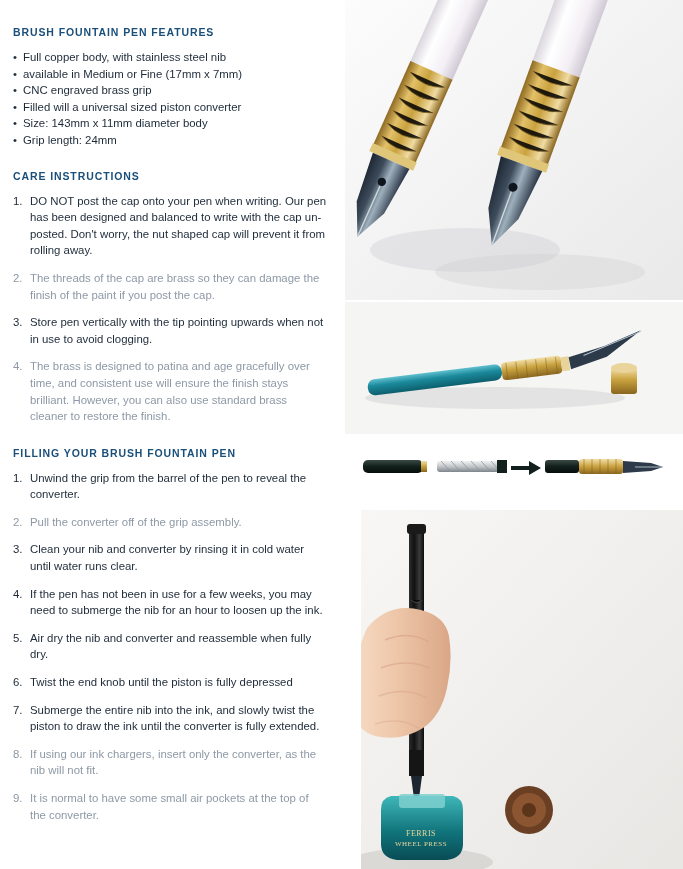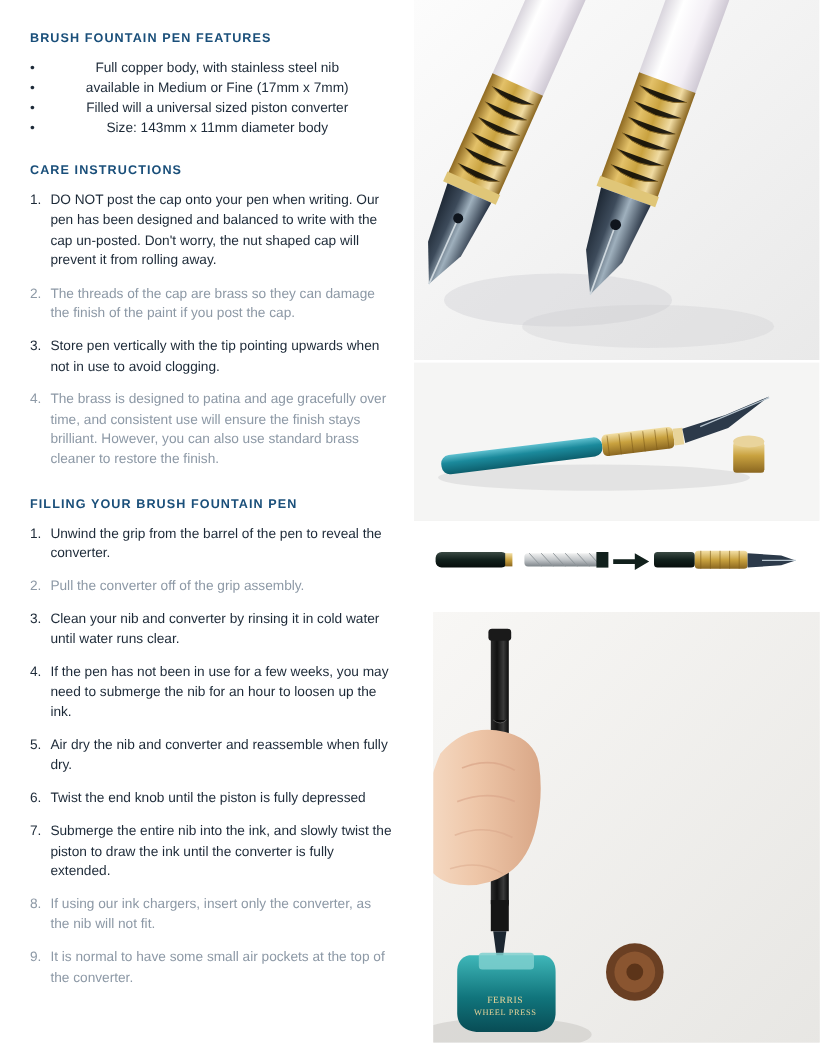--- a/index.html
+++ b/index.html
@@ -16,40 +16,39 @@
     color: #1d2a38;
   }
 
   
   .left-col {
     position: absolute;
     left: 0;
     top: 0;
     width: 345px;
     height: 815px;
-    padding: 26px 18px 0 25px;
+    padding: 26px 18px 0 13px;
     box-sizing: border-box;
   }
 
   .section-head {
     color: #1a4f7a;
     font-size: 10.5px;
     letter-spacing: 0.9px;
     font-weight: 700;
     margin: 0 0 11px 0;
     text-transform: uppercase;
   }
   .section-head.care { margin-top: 21px; }
   .section-head.filling { margin-top: 22px; }
 
   ul.features {
     list-style: none;
     margin: 0;
     padding: 0;
-    text-align: center;
   }
   ul.features li {
     font-size: 11.4px;
     line-height: 16.6px;
     color: #1d2a38;
     position: relative;
     padding-left: 10px;
   }
   ul.features li:before {
     content: "\2022";
@@ -141,24 +140,30 @@
 
   <ul class="features">
     <li>
       <span>Full copper body, with stainless steel nib</span>
     </li>
     <li style="padding-left:10px;list-style:none;">
       
       <span>available in Medium or Fine (17mm x 7mm)</span>
     </li>
     <li>
+      <span>CNC engraved brass grip</span>
+    </li>
+    <li>
       <span>Filled will a universal sized piston converter</span>
     </li>
     <li>
       <span>Size: 143mm x 11mm diameter body</span>
+    </li>
+    <li>
+      <span>Grip length: 24mm</span>
     </li>
   </ul>
 
   <h2 class="section-head care">CARE INSTRUCTIONS</h2>
 
   <ol class="numbered">
     <li>DO NOT post the cap onto your pen when writing. Our pen has been designed and balanced to write with the cap un-posted. Don't worry, the nut shaped cap will prevent it from rolling away.</li>
     <li class="muted">The threads of the cap are brass so they can damage the finish of the paint if you post the cap.</li>
     <li>Store pen vertically with the tip pointing upwards when not in use to avoid clogging.</li>
     <li class="muted">The brass is designed to patina and age gracefully over time, and consistent use will ensure the finish stays brilliant. However, you can also use standard brass cleaner to restore the finish.</li>

